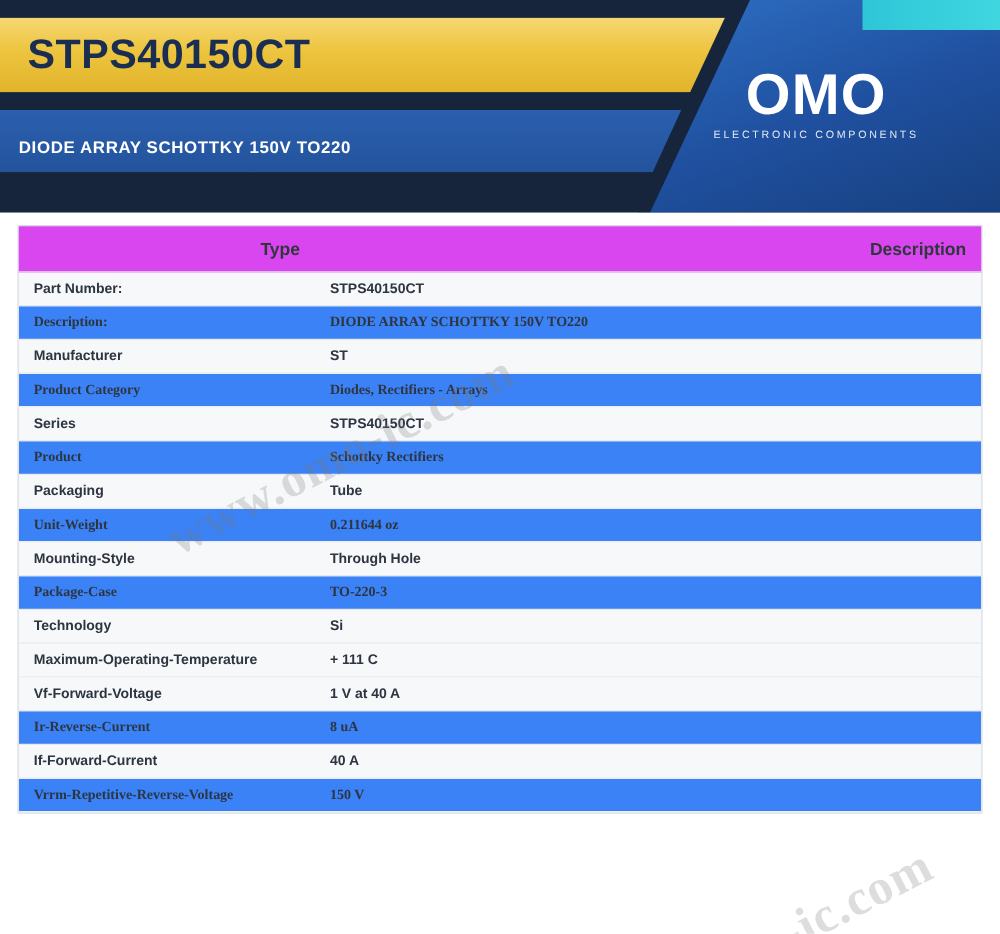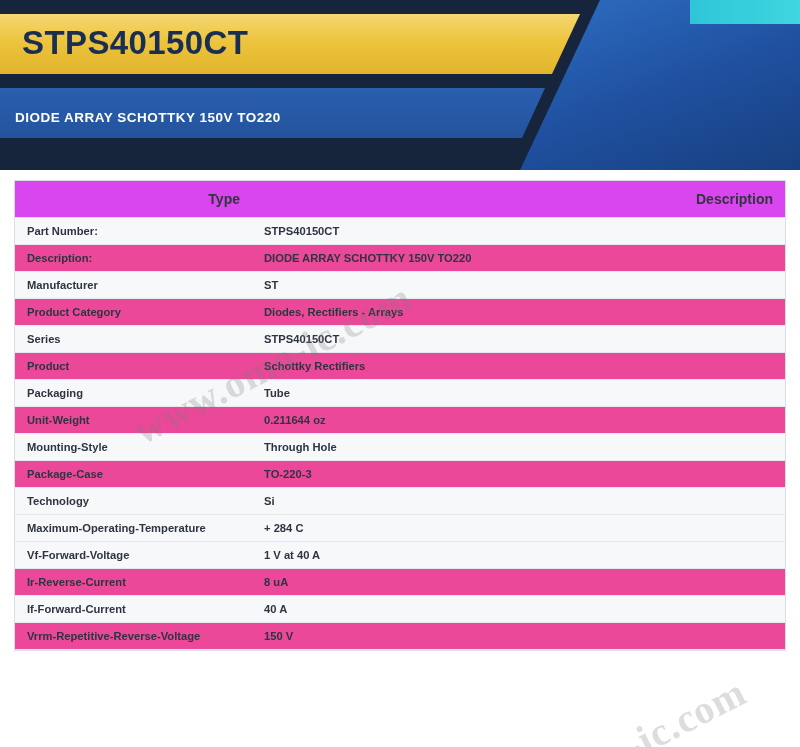--- a/index.html
+++ b/index.html
@@ -125,21 +125,21 @@
   td {
     font-size: 11.2px;
     font-weight: bold;
     color: #2d3540;
     padding: 7px 12px;
     border-bottom: 1px solid #e6e9ed;
     white-space: nowrap;
     overflow: hidden;
   }
   tr.even td { background: #f7f8fa; }
-  tr.odd  td { background: #ec4899; }
+  tr.odd  td { background: #3b82f6; font-family: Liberation Serif, serif; }
   col.c1 { width: 237px; }
   col.c2 { width: auto; }
 
   
   .wm {
     position: absolute;
     color: rgba(120, 120, 120, 0.25);
     font-size: 40px;
     font-weight: bold;
     font-family: "Liberation Serif", serif;
@@ -157,20 +157,24 @@
 <div class="header">
   <div class="hdr-blue-right"></div>
   <div class="hdr-cyan-accent"></div>
   <div class="hdr-dark-wedge"></div>
   <div class="hdr-yellow-bar"></div>
   <div class="hdr-blue-bar"></div>
 
   <div class="hdr-title">STPS40150CT</div>
   <div class="hdr-subtitle">DIODE ARRAY SCHOTTKY 150V TO220</div>
 
+  <div class="logo">
+    <div class="logo-word">OMO</div>
+    <div class="logo-sub">ELECTRONIC COMPONENTS</div>
+  </div>
 </div>
 
 <div class="table-wrap">
   <table>
     <colgroup>
         <col class="c1">
         <col class="c2">
       </colgroup>
     <thead>
       <tr>
@@ -218,21 +222,21 @@
         <tr class="odd">
           <td>Package-Case</td>
           <td>TO-220-3</td>
         </tr>
         <tr class="even">
           <td>Technology</td>
           <td>Si</td>
         </tr>
         <tr class="even">
           <td>Maximum-Operating-Temperature</td>
-          <td>+ 284 C</td>
+          <td>+ 111 C</td>
         </tr>
         <tr class="even">
           <td>Vf-Forward-Voltage</td>
           <td>1 V at 40 A</td>
         </tr>
         <tr class="odd">
           <td>Ir-Reverse-Current</td>
           <td>8 uA</td>
         </tr>
         <tr class="even">

